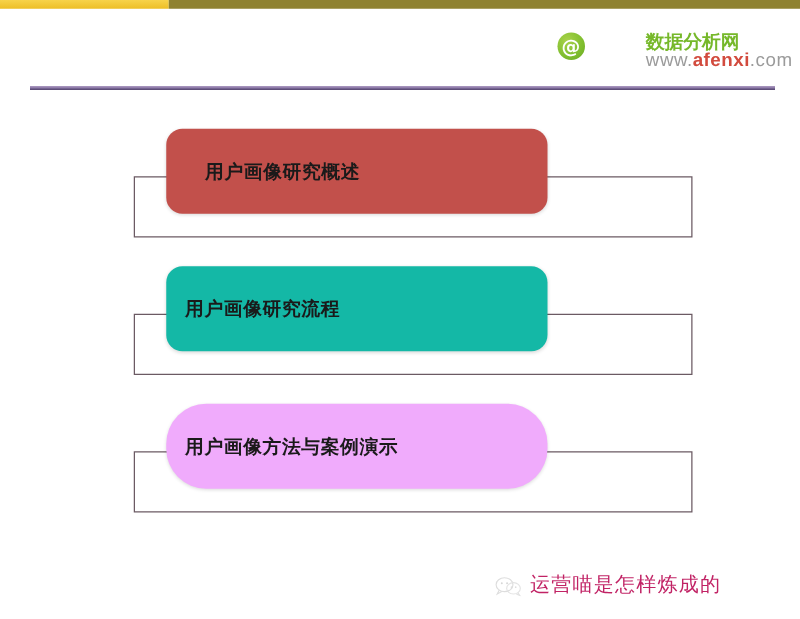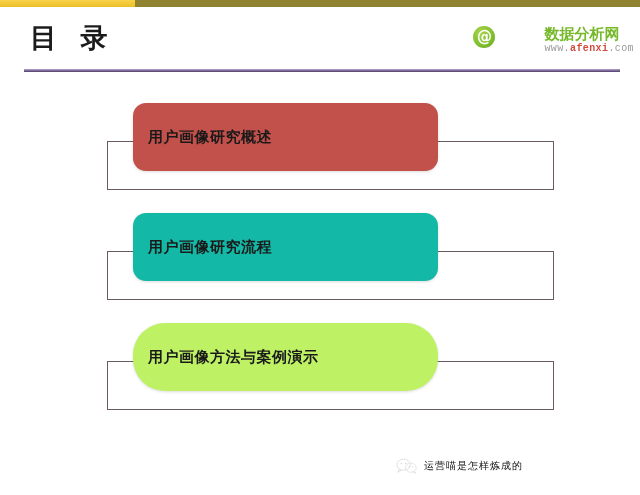--- a/index.html
+++ b/index.html
@@ -104,27 +104,26 @@
   }
   #logo-name {
     font-size: 15px;
     font-weight: 700;
     color: #76B82A;
     line-height: 17px;
     letter-spacing: 0px;
     white-space: nowrap;
   }
   #logo-url {
-    font-size: 10px;
+    font-size: 15px;
     line-height: 11px;
     color: #9b9b9b;
     letter-spacing: 0.4px;
     white-space: nowrap;
     margin-top: 1px;
-    font-family: Liberation Mono, monospace;
   }
   #logo-url .hl {
     color: #D24B3E;
     font-weight: 700;
   }
 
   
   #agenda {
     position: absolute;
     left: 0;
@@ -161,57 +160,56 @@
   }
   .row-pill .row-label {
     font-family: "DejaVu Sans", "Liberation Sans", sans-serif;
     font-size: 15px;
     font-weight: 700;
     color: #1a1a1a;
     padding-left: 15px;
     letter-spacing: 0.5px;
     white-space: nowrap;
   }
-  .pill-red    { background: #C2504B; }
+  .pill-red    { background: #C2504B; padding-left: 16px; }
   .pill-green  { background: #14b8a6; }
-  .pill-purple { background: #bef264; border-radius: 32px; }
+  .pill-purple { background: #f0abfc; border-radius: 32px; }
 
   
   #footer-watermark {
     position: absolute;
     left: 396px;
     top: 458px;
     display: flex;
     align-items: center;
     opacity: 0.95;
   }
   #wechat-icon {
     width: 22px;
     height: 16px;
     margin-right: 6px;
     flex: none;
   }
   #footer-text {
     font-family: Liberation Sans, sans-serif;
-    font-size: 10px;
-    color: #000000;
+    font-size: 16px;
+    color: #be185d;
     letter-spacing: 1px;
     white-space: nowrap;
   }
 </style>
 </head>
 <body>
 
 <div id="top-bar">
   <div class="seg-light"></div>
   <div class="seg-dark"></div>
 </div>
 
 <div id="header">
-  <div id="page-title">目 录</div>
   <div id="title-rule"></div>
 
   <div id="brand-logo">
     <div id="logo-mark">
       <div class="at-glyph">@</div>
     </div>
     <div id="logo-text-wrap">
       <div id="logo-name">数据分析网</div>
       <div id="logo-url"><span>www.</span><span class="hl">afenxi</span><span>.com</span></div>
     </div>

